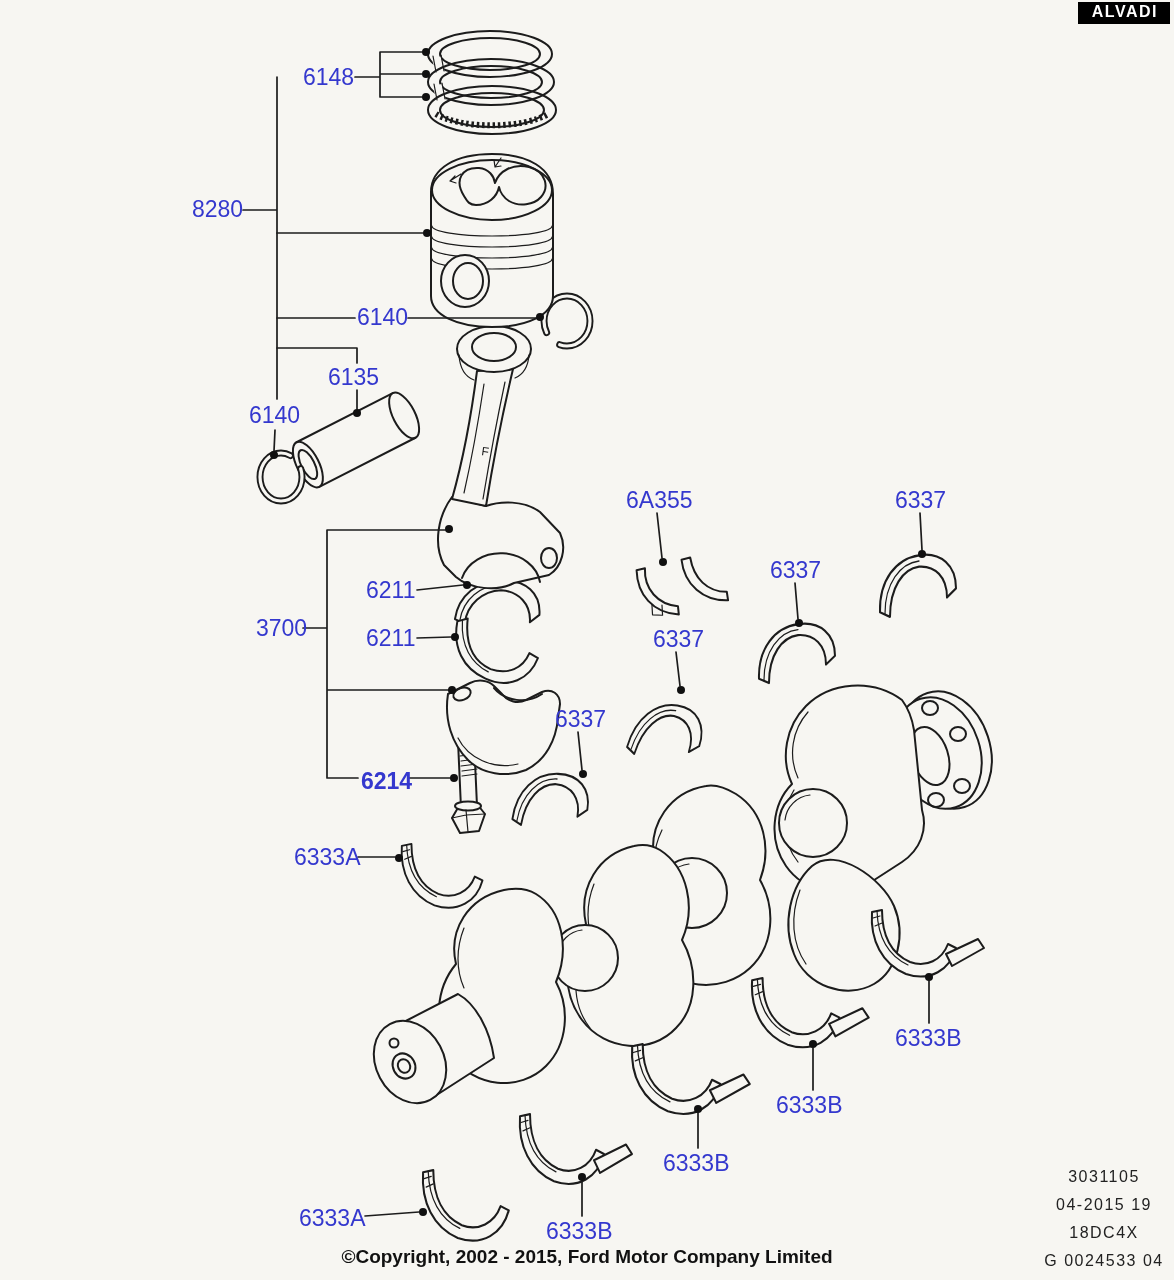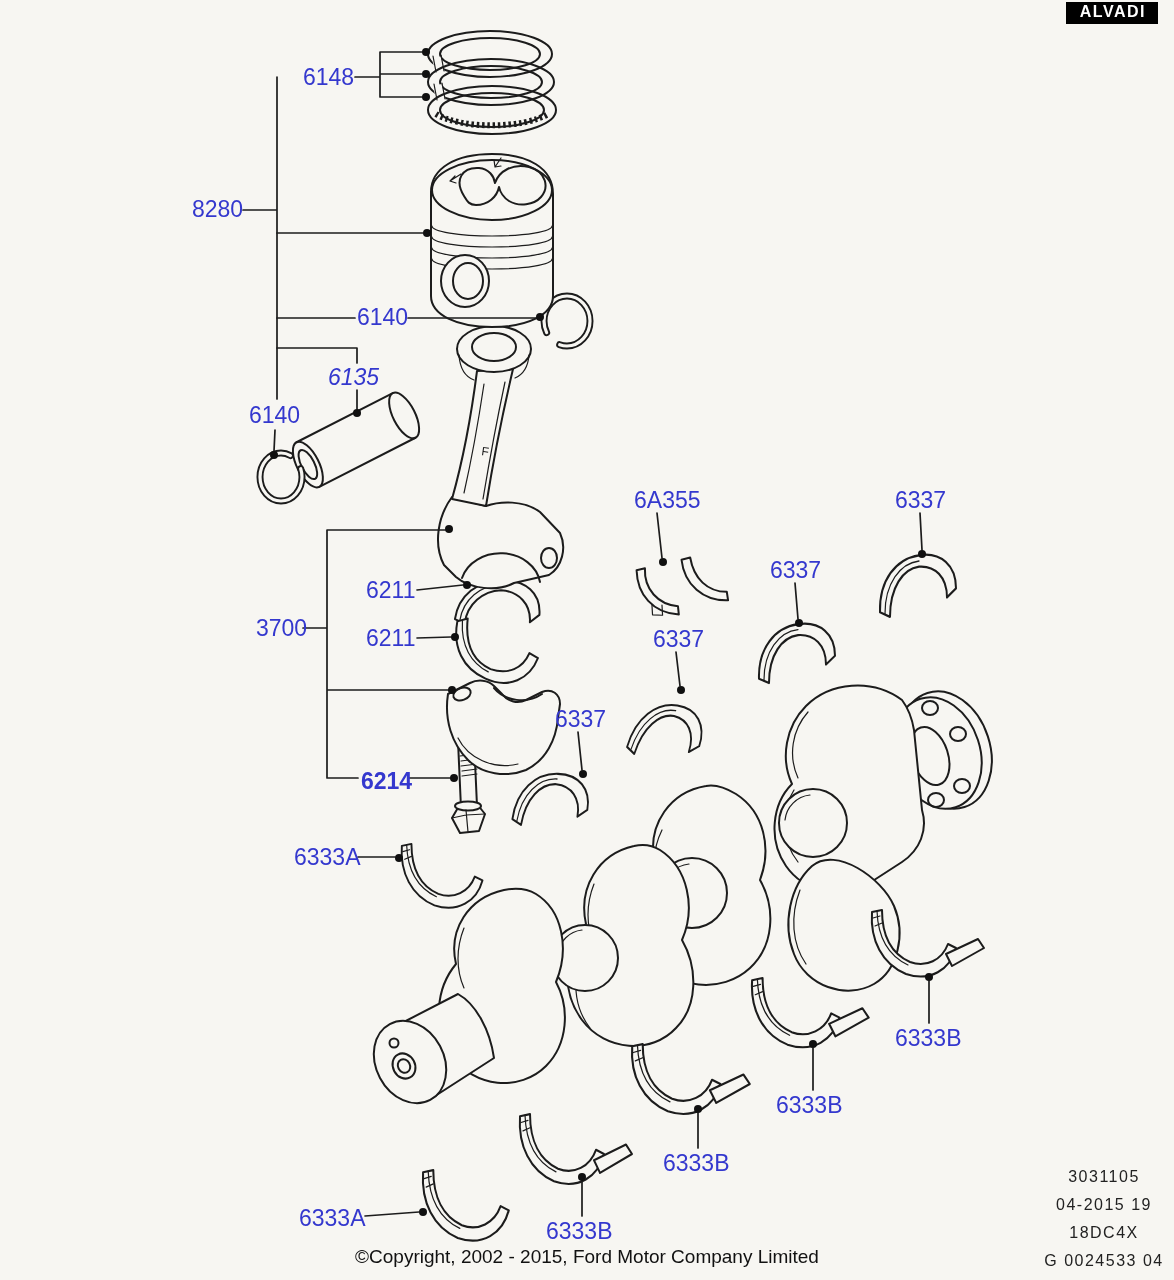--- a/index.html
+++ b/index.html
@@ -2,21 +2,21 @@
 <html><head>
 <meta charset="utf-8">
 <style>
   html,body { margin:0; padding:0; }
   .stage {
     position:relative; width:1174px; height:1280px;
     background:#f7f6f2; overflow:hidden;
     font-family:"Liberation Sans", sans-serif;
   }
   .alvadi {
-    position:absolute; top:2px; right:16px; background:#000; color:#fff;
+    position:absolute; top:2px; right:4px; background:#000; color:#fff;
     font-weight:bold; font-size:16px; letter-spacing:1.5px;
     padding:1px 12px 3px 14px;
   }
   #art { position:absolute; left:0; top:0; }
   #art path, #art ellipse, #art circle, #art line, #art rect, #art polyline {
     stroke:#1c1c1c; stroke-width:2; fill:none;
     stroke-linejoin:round; stroke-linecap:round;
   }
   #art .pf { fill:#f7f6f2; }
   #art .leader { stroke-width:1.7; }
@@ -30,21 +30,21 @@
   .callout {
     position:absolute; color:#3438ce; font-size:23px; line-height:23px;
     white-space:nowrap; cursor:pointer;
   }
   .refblock {
     position:absolute; left:1030px; top:1163px; width:148px; text-align:center;
     font-size:16px; letter-spacing:1.5px; color:#222; line-height:28px;
   }
   .copyright {
     position:absolute; left:0; right:0; top:1246px; text-align:center;
-    font-size:19px; color:#111;
+    font-size:19px; color:#111;font-weight:bold;
   }
 </style>
 </head>
 <body>
 
 <div class="stage">
 
   <div class="alvadi">ALVADI</div>
 
   <svg id="art" width="1174" height="1280" viewBox="0 0 1174 1280">
@@ -263,28 +263,28 @@
       <circle class="dot" cx="698" cy="1109" r="4"></circle>
         <circle class="dot" cx="582" cy="1177" r="4"></circle>
         <circle class="dot" cx="423" cy="1212" r="4"></circle>
     </g>
   </svg>
 
   <div id="callouts">
       <span class="callout" style="left: 303px; top: 66px; text-align: right;">6148</span>
       <span class="callout" style="left: 192px; top: 198px;">8280</span>
       <span class="callout" style="left: 357px; top: 306px;">6140</span>
-      <span class="callout" style="left: 328px; top: 366px; font-style: italic;">6135</span>
+      <span class="callout" style="left: 328px; top: 366px;">6135</span>
       <span class="callout" style="left: 249px; top: 404px;">6140</span>
       <span class="callout" style="left: 366px; top: 579px;">6211</span>
       <span class="callout" style="left: 256px; top: 617px;">3700</span>
       <span class="callout" style="left: 366px; top: 627px;">6211</span>
       <span class="callout" style="left: 361px; top: 770px; font-weight: bold;">6214</span>
       <span class="callout" style="left: 555px; top: 708px;">6337</span>
-      <span class="callout" style="left: 626px; top: 489px; margin-left: 8px;">6A355</span>
+      <span class="callout" style="left: 626px; top: 489px;">6A355</span>
       <span class="callout" style="left: 895px; top: 489px;">6337</span>
       <span class="callout" style="left: 770px; top: 559px;">6337</span>
       <span class="callout" style="left: 653px; top: 628px;">6337</span>
       <span class="callout" style="left: 294px; top: 846px;">6333A</span>
       <span class="callout" style="left: 895px; top: 1027px;">6333B</span>
       <span class="callout" style="left: 776px; top: 1094px;">6333B</span>
       <span class="callout" style="left: 663px; top: 1152px;">6333B</span>
       <span class="callout" style="left: 546px; top: 1220px;">6333B</span>
       <span class="callout" style="left: 299px; top: 1207px;">6333A</span>
     </div>

